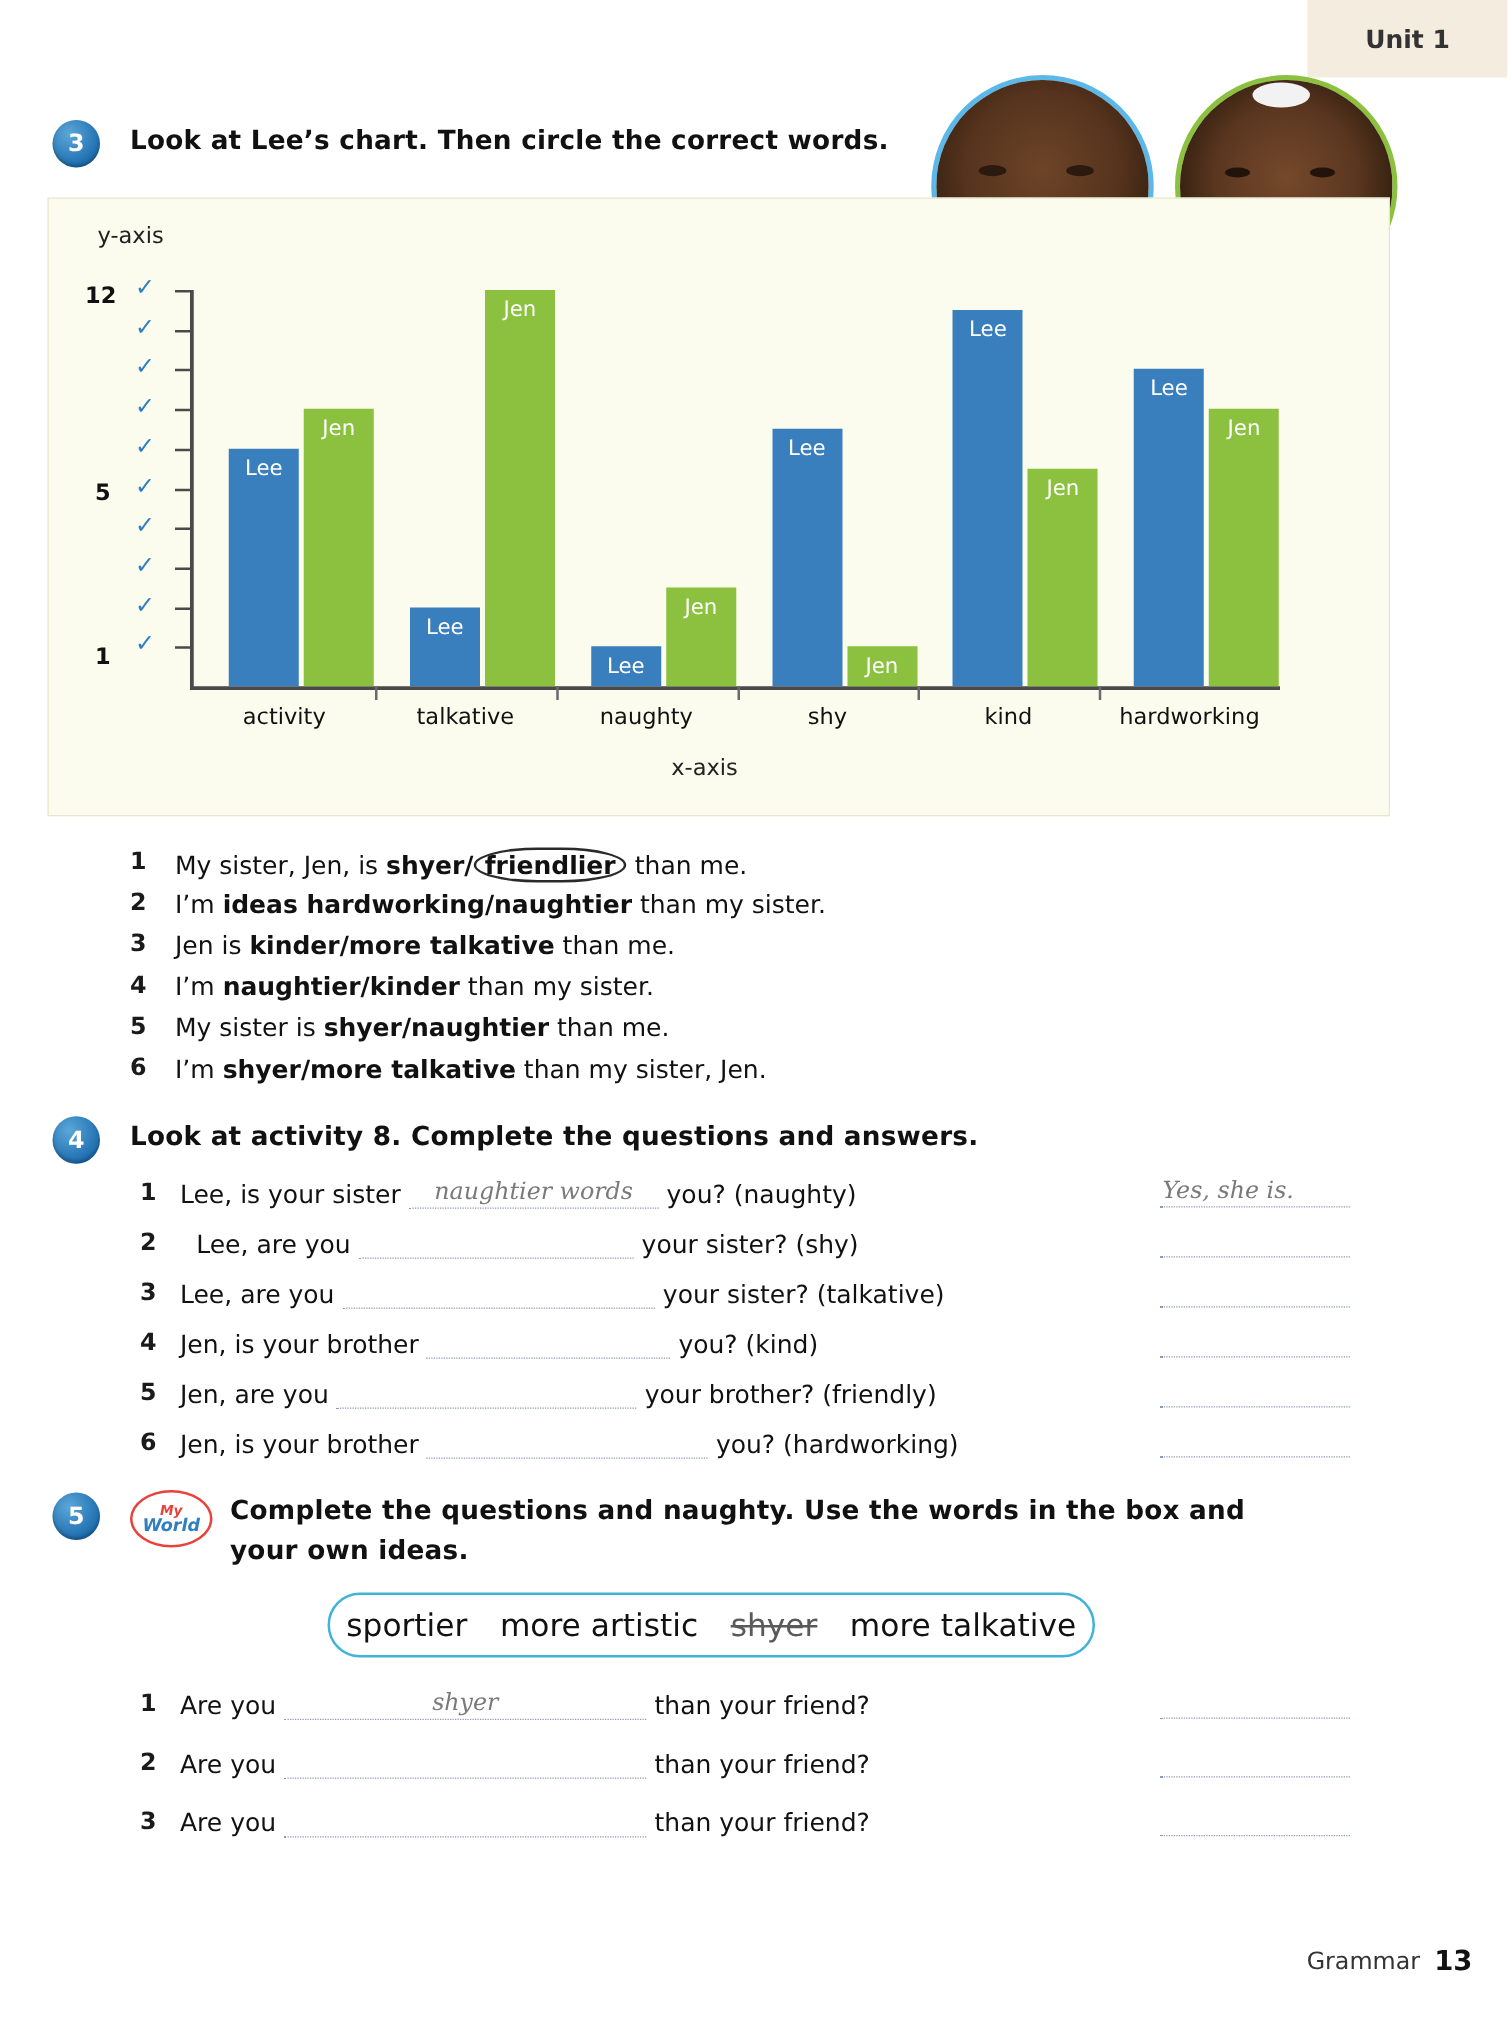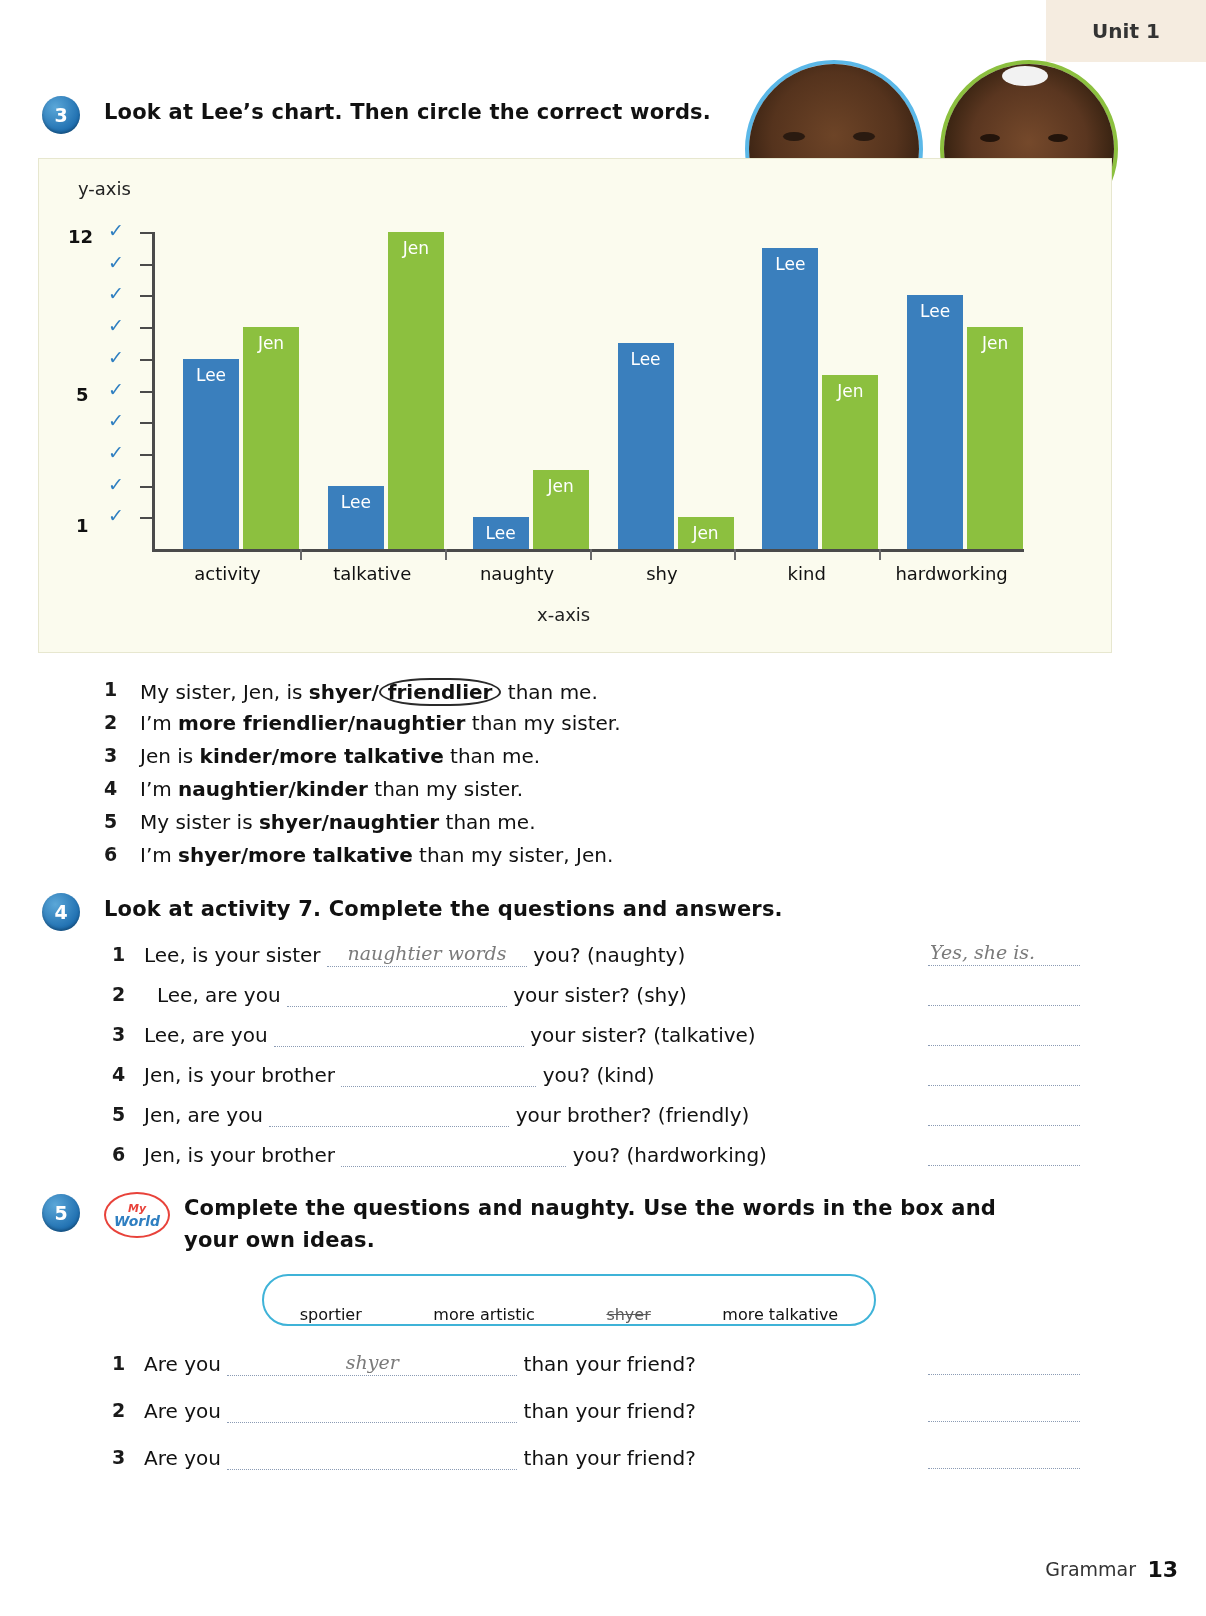--- a/index.html
+++ b/index.html
@@ -255,23 +255,23 @@
 
   .wordbox {
     position: absolute;
     left: 262px;
     top: 1274px;
     width: 610px;
     height: 48px;
     border: 2.5px solid #3fb3d8;
     border-radius: 26px;
     display: flex;
-    align-items: flex-end;
+    align-items: center;
     justify-content: space-around;
-    font-size: 16px;
+    font-size: 25px;
     color: #111;
   }
   .strike { text-decoration: line-through; color: #5a5a5a; }
 
   
   .footer-label {
     position: absolute;
     right: 70px;
     bottom: 36px;
     font-size: 19px;
@@ -405,35 +405,35 @@
     <div class="cat-label" style="left: 444.667px; width: 144.833px;">naughty</div>
     <div class="cat-label" style="left: 589.5px; width: 144.833px;">shy</div>
     <div class="cat-label" style="left: 734.333px; width: 144.833px;">kind</div>
     <div class="cat-label" style="left: 879.167px; width: 144.833px;">hardworking</div>
   </div>
 
 <div id="a3-sentences">
     <div class="s-num" style="left: 104px; top: 678px;">1</div>
     <div class="s-row" style="left: 140px; top: 678px;"><span>My sister, Jen, is </span><span class="b">shyer</span><span class="b">/</span><span class="circled">friendlier</span><span> than me.</span></div>
     <div class="s-num" style="left: 104px; top: 711px;">2</div>
-    <div class="s-row" style="left: 140px; top: 711px;"><span>I’m </span><span class="b">more friendlier</span><span class="b">/</span><span class="b">naughtier</span><span> than my sister.</span></div>
+    <div class="s-row" style="left: 140px; top: 711px;"><span>I’m </span><span class="b">ideas hardworking</span><span class="b">/</span><span class="b">naughtier</span><span> than my sister.</span></div>
     <div class="s-num" style="left: 104px; top: 744px;">3</div>
     <div class="s-row" style="left: 140px; top: 744px;"><span>Jen is </span><span class="b">kinder</span><span class="b">/</span><span class="b">more talkative</span><span> than me.</span></div>
     <div class="s-num" style="left: 104px; top: 777px;">4</div>
     <div class="s-row" style="left: 140px; top: 777px;"><span>I’m </span><span class="b">naughtier</span><span class="b">/</span><span class="b">kinder</span><span> than my sister.</span></div>
     <div class="s-num" style="left: 104px; top: 810px;">5</div>
     <div class="s-row" style="left: 140px; top: 810px; text-align: right;"><span>My sister is </span><span class="b">shyer</span><span class="b">/</span><span class="b">naughtier</span><span> than me.</span></div>
     <div class="s-num" style="left: 104px; top: 843px;">6</div>
     <div class="s-row" style="left: 140px; top: 843px;"><span>I’m </span><span class="b">shyer</span><span class="b">/</span><span class="b">more talkative</span><span> than my sister, Jen.</span></div>
   </div>
 
 <div class="bubble" style="left:42px; top:893px;">
   <span>4</span>
 </div>
-<div class="instruction" style="left:104px; top:897px;">Look at activity 7. Complete the questions and answers.</div>
+<div class="instruction" style="left:104px; top:897px;">Look at activity 8. Complete the questions and answers.</div>
 <div id="a4-rows">
     <div class="s-num" style="left: 112px; top: 943px;">1</div>
     <div class="q-row" style="left: 144px; top: 943px;"><span>Lee, is your sister </span><span class="blank" style="width: 200px;"><span class="handwrite">naughtier words</span></span><span> you? (naughty)</span></div>
     <div class="ans-line" style="left: 928px; top: 943px;"></div>
     <div class="ans-text" style="left: 930px; top: 941px;">Yes, she is.</div>
     <div class="s-num" style="left: 112px; top: 983px;">2</div>
     <div class="q-row" style="left: 157px; top: 983px;"><span>Lee, are you </span><span class="blank" style="width: 220px;"></span><span> your sister? (shy)</span></div>
     <div class="ans-line" style="left: 928px; top: 983px;"></div>
     <div class="s-num" style="left: 112px; top: 1023px;">3</div>
     <div class="q-row" style="left: 144px; top: 1023px;"><span>Lee, are you </span><span class="blank" style="width: 250px;"></span><span> your sister? (talkative)</span></div>

